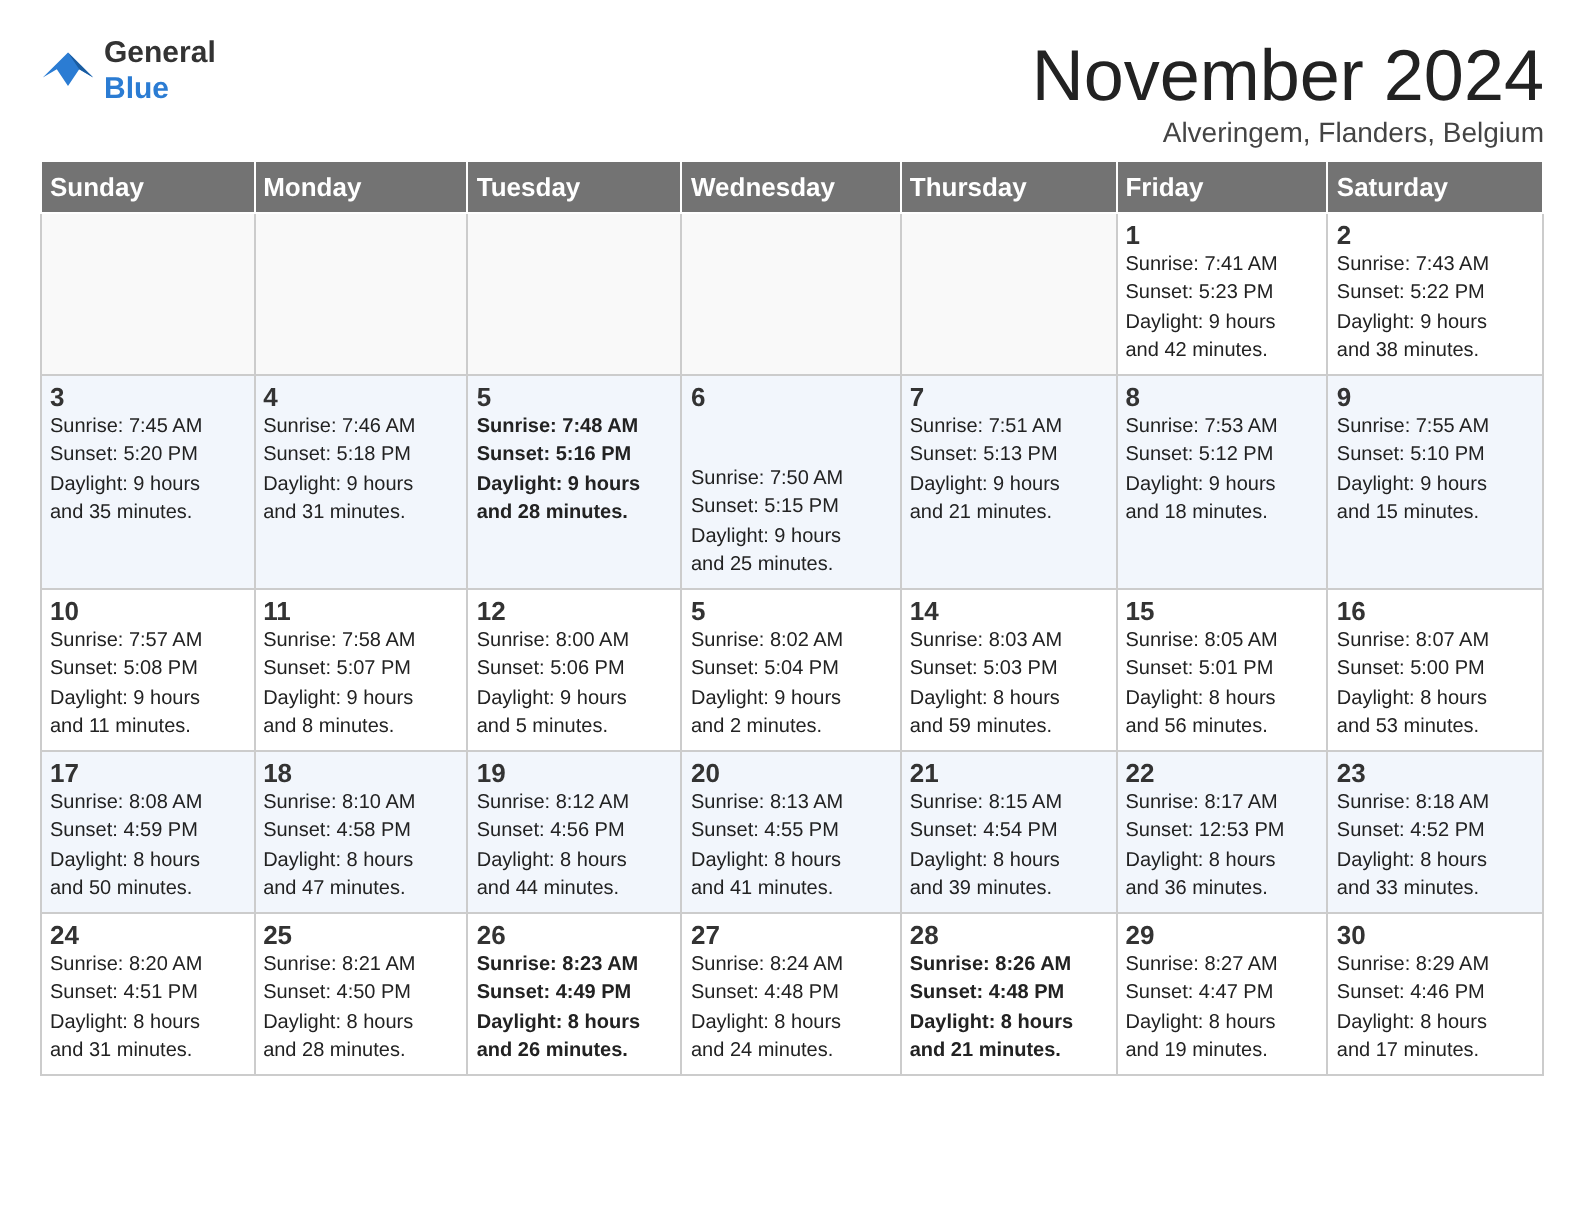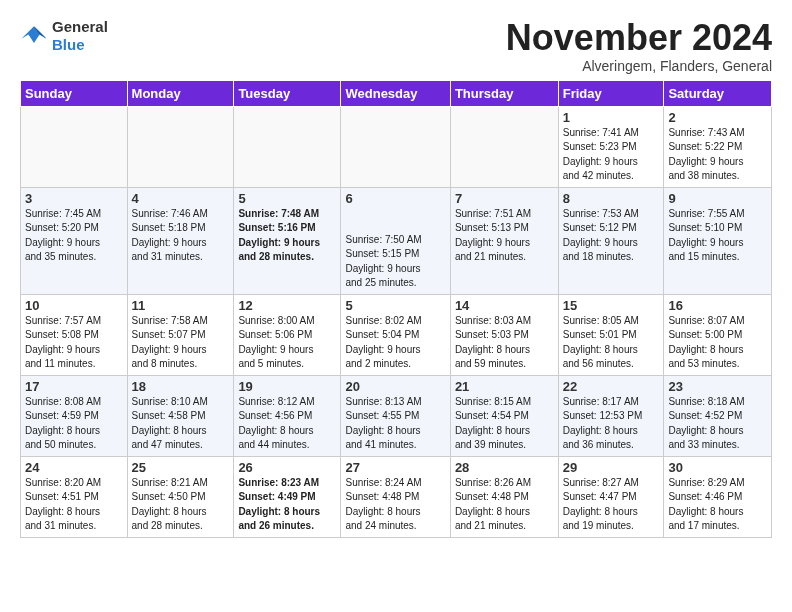--- a/index.html
+++ b/index.html
@@ -27,21 +27,21 @@
     }
     .logo-bird {
       width: 28px;
       height: 28px;
     }
     .title-block {
       text-align: right;
     }
     .month-title {
       font-size: 36px;
-      font-weight: 700;
+      font-weight: 400;
       color: #222;
       line-height: 1.1;
     }
     .subtitle {
       font-size: 14px;
       color: #444;
     }
     .calendar {
       width: 100%;
       border-collapse: collapse;
@@ -66,21 +66,21 @@
       min-height: 80px;
       background: #fff;
     }
     .calendar tr:nth-child(even) td {
       background: #f2f6fc;
     }
     .calendar tr:nth-child(odd) td {
       background: #fff;
     }
     
-    .calendar thead tr th { background: #6d28d9; }
+    .calendar thead tr th { background: #737373; }
     .day-num {
       font-size: 13px;
       font-weight: bold;
       display: block;
       margin-bottom: 1px;
     }
     .day-info {
       font-size: 10px;
       line-height: 1.45;
       color: #222;
@@ -101,21 +101,21 @@
       </svg>
       <div>
         <div style="font-size:15px;font-weight:bold;line-height:1.2;">
           <span style="color:#333;">General</span><br>
           <span style="color:#2b7cd3;">Blue</span>
         </div>
       </div>
     </div>
     <div class="title-block">
       <div class="month-title">November 2024</div>
-      <div class="subtitle">Alveringem, Flanders, General</div>
+      <div class="subtitle">Alveringem, Flanders, Belgium</div>
     </div>
   </div>
 
   <table class="calendar">
     <thead>
       <tr>
         <th>Sunday</th>
         <th>Monday</th>
         <th>Tuesday</th>
         <th>Wednesday</th>
@@ -323,21 +323,21 @@
           </td>
           <td>
             <span class="day-num">27</span>
             <div class="day-info" style="white-space: pre-line;">Sunrise: 8:24 AM
 Sunset: 4:48 PM
 Daylight: 8 hours
 and 24 minutes.</div>
           </td>
           <td>
             <span class="day-num">28</span>
-            <div class="day-info" style="white-space: pre-line;">Sunrise: 8:26 AM
+            <div class="day-info" style="white-space: pre-line; font-weight: bold;">Sunrise: 8:26 AM
 Sunset: 4:48 PM
 Daylight: 8 hours
 and 21 minutes.</div>
           </td>
           <td>
             <span class="day-num">29</span>
             <div class="day-info" style="white-space: pre-line;">Sunrise: 8:27 AM
 Sunset: 4:47 PM
 Daylight: 8 hours
 and 19 minutes.</div>

